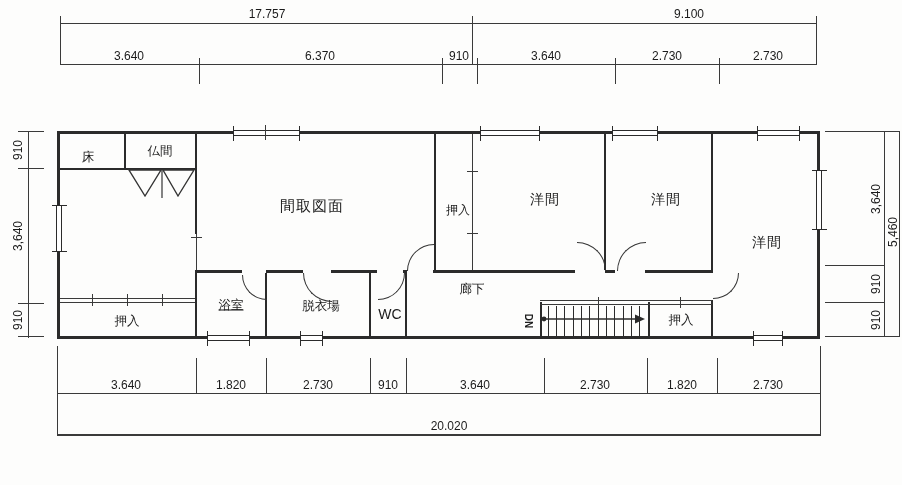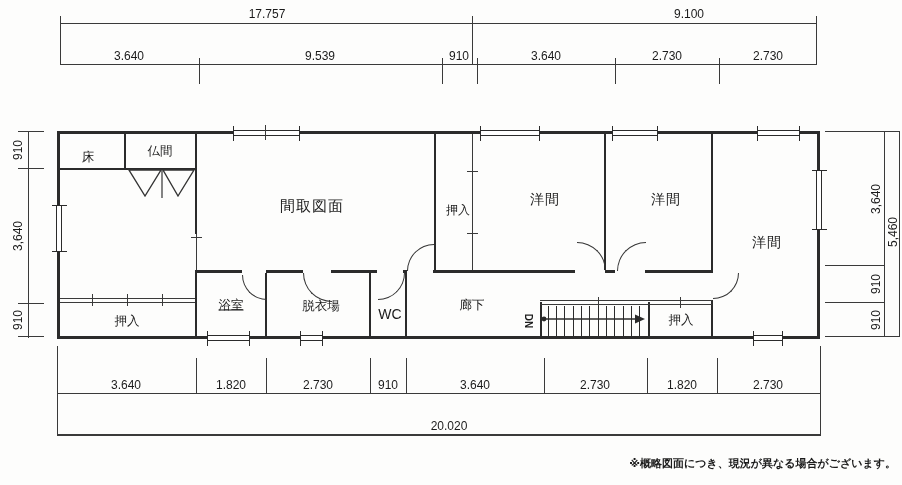--- a/index.html
+++ b/index.html
@@ -38,21 +38,21 @@
   <div class="tick" style="left:472px;top:16px;width:1px;height:49px"></div>
   <div class="tick" style="left:816px;top:16px;width:1px;height:49px"></div>
   <div class="tick" style="left:199px;top:58px;width:1px;height:26px"></div>
   <div class="tick" style="left:442px;top:58px;width:1px;height:26px"></div>
   <div class="tick" style="left:477px;top:58px;width:1px;height:26px"></div>
   <div class="tick" style="left:615px;top:58px;width:1px;height:26px"></div>
   <div class="tick" style="left:719px;top:58px;width:1px;height:26px"></div>
   <div class="lab dim" style="left:267px;top:14px;">17.757</div>
   <div class="lab dim" style="left:645px;top:14px;margin-left:44px;">9.100</div>
   <div class="lab dim" style="left:129px;top:56px;">3.640</div>
-  <div class="lab dim" style="left:320px;top:56px;">9.539</div>
+  <div class="lab dim" style="left:320px;top:56px;">6.370</div>
   <div class="lab dim" style="left:459px;top:56px;">910</div>
   <div class="lab dim" style="left:546px;top:56px;">3.640</div>
   <div class="lab dim" style="left:667px;top:56px;">2.730</div>
   <div class="lab dim" style="left:768px;top:56px;">2.730</div>
 
   <div class="ln" style="left:28px;top:131px;width:1px;height:207px"></div>
   <div class="tick" style="left:18px;top:131px;width:26px;height:1px"></div>
   <div class="tick" style="left:18px;top:168px;width:26px;height:1px"></div>
   <div class="tick" style="left:18px;top:303px;width:26px;height:1px"></div>
   <div class="tick" style="left:18px;top:336px;width:26px;height:1px"></div>
@@ -183,18 +183,17 @@
   <div class="lab sm" style="left:160px;top:151px;">仏間</div>
   <div class="lab room" style="left:312px;top:206px;font-size:15px;">間取図面</div>
   <div class="lab" style="left:458px;top:210px;font-size:12px;background:#fdfdfc;">押入</div>
   <div class="lab room" style="left:545px;top:200px;">洋間</div>
   <div class="lab room" style="left:666px;top:200px;">洋間</div>
   <div class="lab room" style="left:767px;top:243px;">洋間</div>
   <div class="lab sm" style="left:127px;top:321px;">押入</div>
   <div class="lab sm" style="left:231px;top:305px;text-decoration:underline;">浴室</div>
   <div class="lab sm" style="left:321px;top:306px;">脱衣場</div>
   <div class="lab" style="left:390px;top:314px;font-size:14px;">WC</div>
-  <div class="lab sm" style="left:472px;top:305px;">廊下</div>
+  <div class="lab sm" style="left:472px;top:289px;">廊下</div>
   <div class="lab sm" style="left:681px;top:320px;">押入</div>
 
-  <div id="disclaimer">※概略図面につき、現況が異なる場合がございます。</div>
 
 </div>
 
 </body></html>

